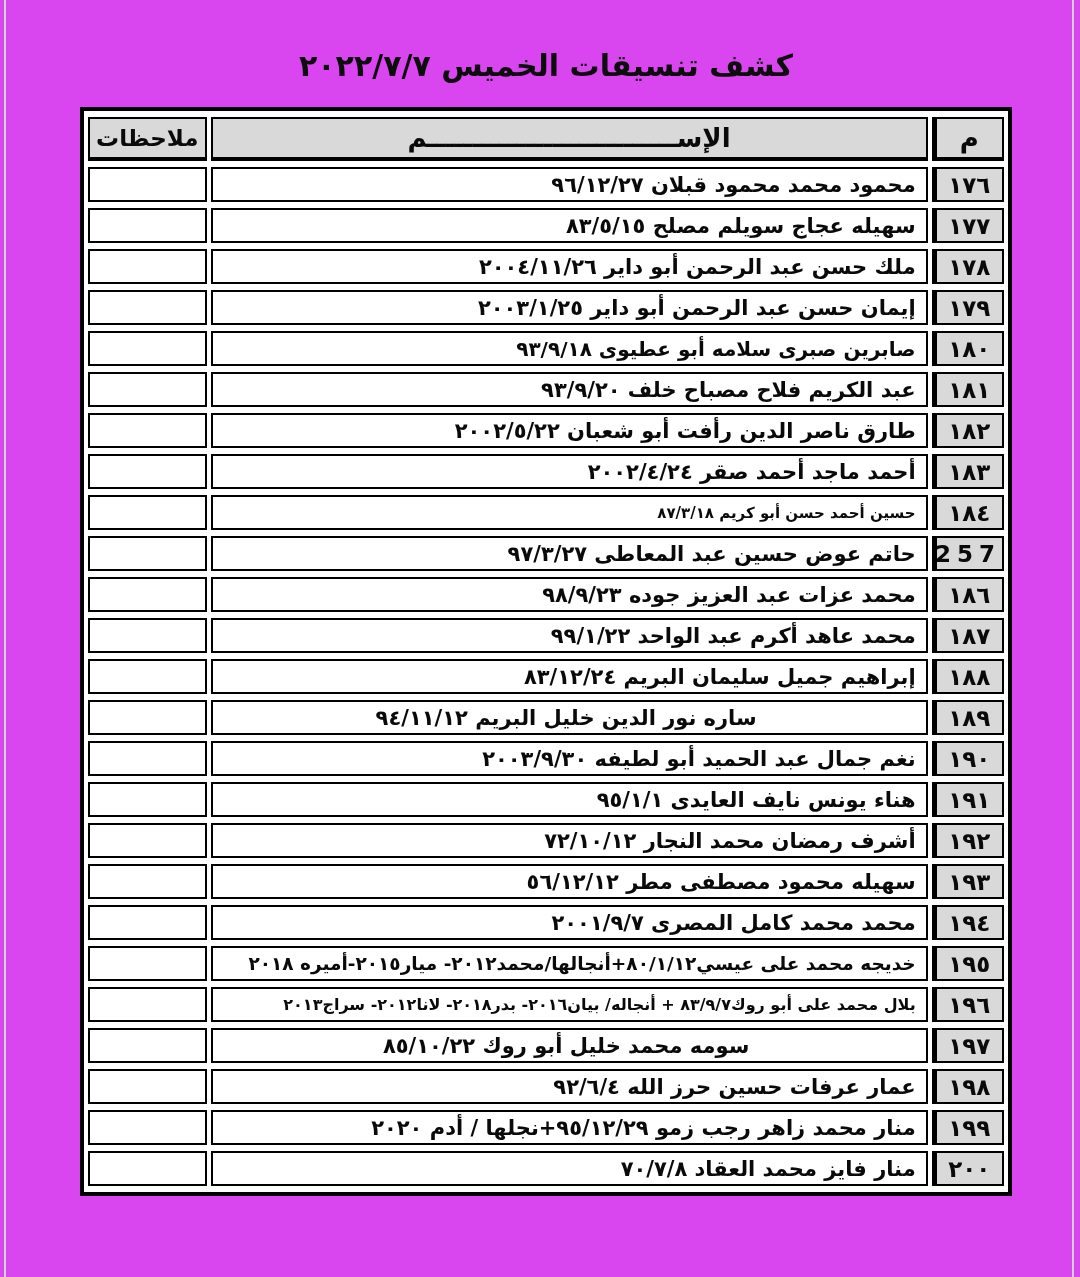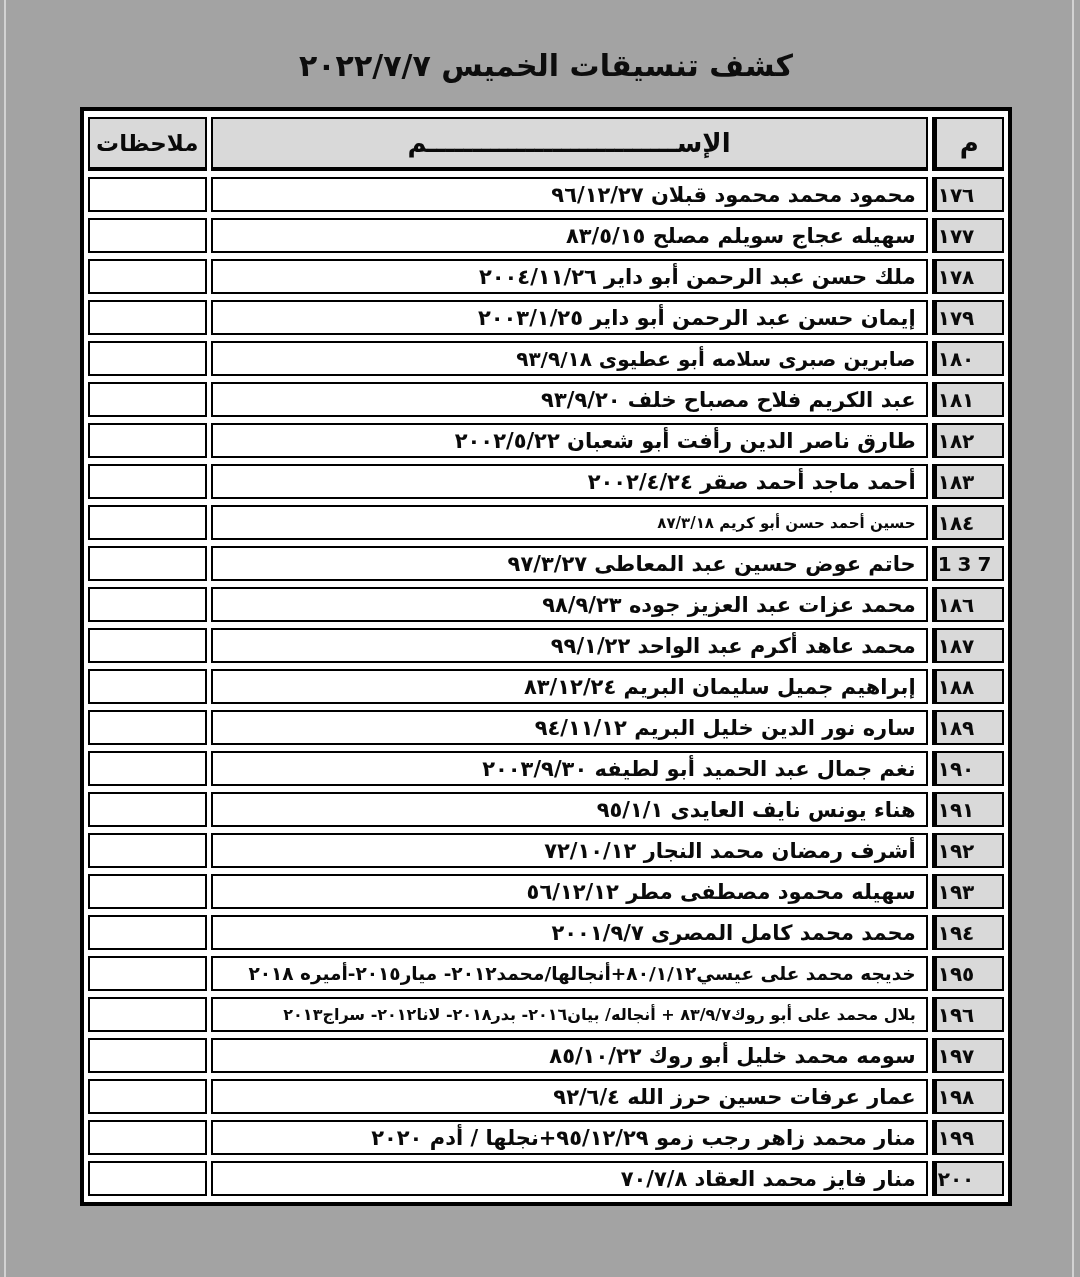--- a/index.html
+++ b/index.html
@@ -5,21 +5,21 @@
   html, body {
     margin: 0;
     padding: 0;
     background: #ffffff;
     font-family: "DejaVu Sans", sans-serif;
   }
   .page {
     position: relative;
     width: 1080px;
     height: 1277px;
-    background: #a3a3a3;
+    background: #d946ef;
     overflow: hidden;
   }
   .edge-line {
     position: absolute;
     top: 0;
     bottom: 0;
     width: 2px;
     background: #d2d2d2;
   }
   .edge-line.left  { left: 4px; }
@@ -58,36 +58,36 @@
   th, td {
     box-sizing: border-box;
     border: 2px solid #000;
     vertical-align: middle;
     color: #0a0a0a;
     overflow: hidden;
     white-space: nowrap;
   }
   thead th {
     background: #d9d9d9;
-    height: 54px;
+    height: 44px;
     font-weight: bold;
     border-bottom-width: 4px;
     margin-left: 6px;
   }
   th.h-name  { font-size: 26px; }
   th.h-num   { font-size: 26px; border-left-width: 5px; }
   th.h-notes { font-size: 23px; }
 
   tbody td { height: 35px; }
   td.num {
     background: #d9d9d9;
     border-left-width: 5px;
-    text-align: left;
-    font-weight: bold;
-    font-size: 20px;
+    text-align: center;
+    font-weight: bold;
+    font-size: 23px;
     letter-spacing: 6px;
   }
   td.name {
     text-align: right;
     font-weight: bold;
     font-size: 21px;
     padding: 0 10px 0 4px;
   }
   td.notes { background: #ffffff; }
 </style>
@@ -153,42 +153,42 @@
           <td class="num">١٨٣</td>
           <td class="name" style="font-size: 21px;">أحمد ماجد أحمد صقر ٢٠٠٢/٤/٢٤</td>
           <td class="notes"></td>
         </tr>
         <tr>
           <td class="num">١٨٤</td>
           <td class="name" style="font-size: 15px; margin-top: 15px;">حسين أحمد حسن أبو كريم ٨٧/٣/١٨</td>
           <td class="notes"></td>
         </tr>
         <tr>
-          <td class="num">137</td>
+          <td class="num">257</td>
           <td class="name" style="font-size: 21px;">حاتم عوض حسين عبد المعاطى ٩٧/٣/٢٧</td>
           <td class="notes"></td>
         </tr>
         <tr>
           <td class="num">١٨٦</td>
           <td class="name" style="font-size: 21px;">محمد عزات عبد العزيز جوده ٩٨/٩/٢٣</td>
           <td class="notes"></td>
         </tr>
         <tr>
           <td class="num">١٨٧</td>
           <td class="name" style="font-size: 21px;">محمد عاهد أكرم عبد الواحد ٩٩/١/٢٢</td>
           <td class="notes"></td>
         </tr>
         <tr>
           <td class="num">١٨٨</td>
           <td class="name" style="font-size: 21px;">إبراهيم جميل سليمان البريم ٨٣/١٢/٢٤</td>
           <td class="notes"></td>
         </tr>
         <tr>
           <td class="num">١٨٩</td>
-          <td class="name" style="font-size: 21px;">ساره نور الدين خليل البريم ٩٤/١١/١٢</td>
+          <td class="name" style="font-size: 21px; text-align: center;">ساره نور الدين خليل البريم ٩٤/١١/١٢</td>
           <td class="notes"></td>
         </tr>
         <tr>
           <td class="num">١٩٠</td>
           <td class="name" style="font-size: 21px;">نغم جمال عبد الحميد أبو لطيفه ٢٠٠٣/٩/٣٠</td>
           <td class="notes"></td>
         </tr>
         <tr>
           <td class="num">١٩١</td>
           <td class="name" style="font-size: 21px;">هناء يونس نايف العايدى ٩٥/١/١</td>
@@ -214,21 +214,21 @@
           <td class="name" style="font-size: 18.5px; margin-top: 8px;">خديجه محمد على عيسي٨٠/١/١٢+أنجالها/محمد٢٠١٢- ميار٢٠١٥-أميره ٢٠١٨</td>
           <td class="notes"></td>
         </tr>
         <tr>
           <td class="num">١٩٦</td>
           <td class="name" style="font-size: 16px;">بلال محمد على أبو روك٨٣/٩/٧ + أنجاله/ بيان٢٠١٦- بدر٢٠١٨- لانا٢٠١٢- سراج٢٠١٣</td>
           <td class="notes"></td>
         </tr>
         <tr>
           <td class="num">١٩٧</td>
-          <td class="name" style="font-size: 21px;">سومه محمد خليل أبو روك ٨٥/١٠/٢٢</td>
+          <td class="name" style="font-size: 21px; text-align: center;">سومه محمد خليل أبو روك ٨٥/١٠/٢٢</td>
           <td class="notes"></td>
         </tr>
         <tr>
           <td class="num">١٩٨</td>
           <td class="name" style="font-size: 21px; text-align: right;">عمار عرفات حسين حرز الله ٩٢/٦/٤</td>
           <td class="notes"></td>
         </tr>
         <tr>
           <td class="num">١٩٩</td>
           <td class="name" style="font-size: 21px;">منار محمد زاهر رجب زمو ٩٥/١٢/٢٩+نجلها / أدم ٢٠٢٠</td>

